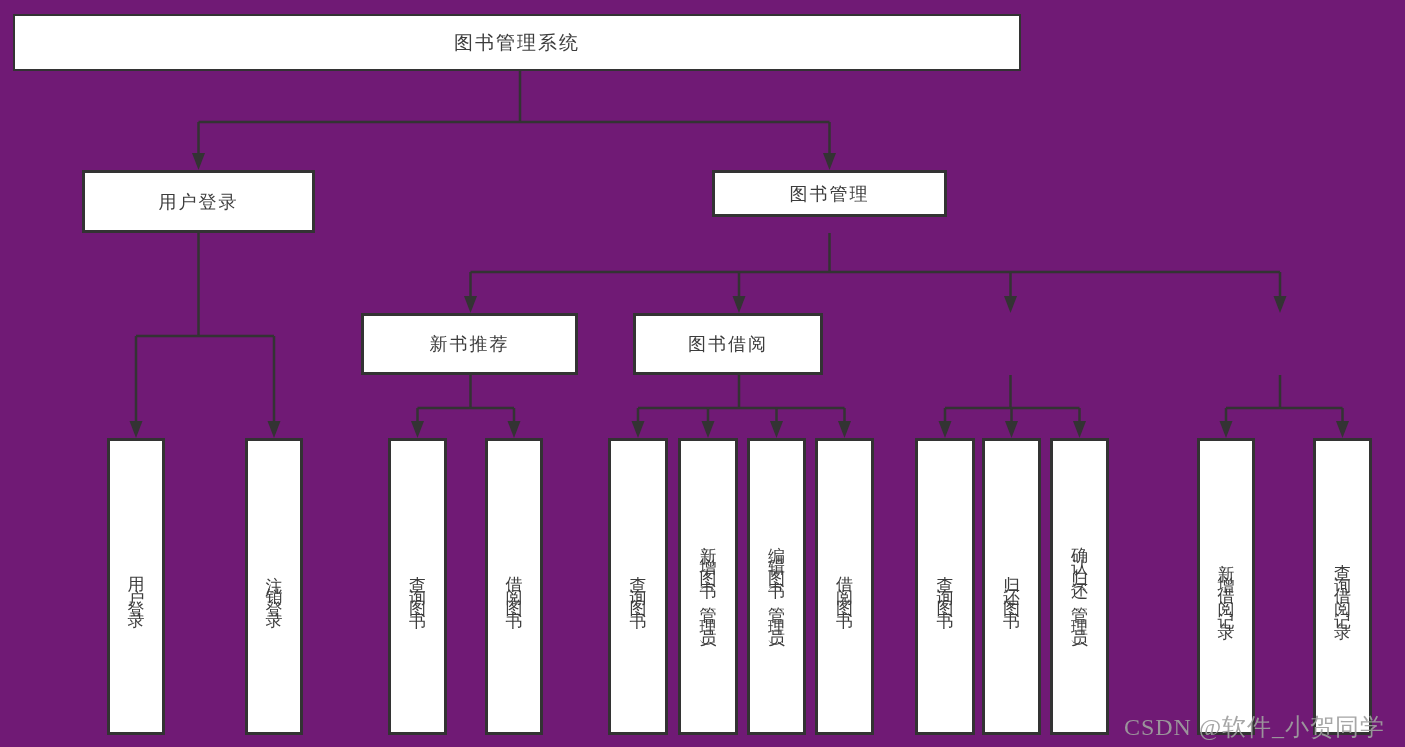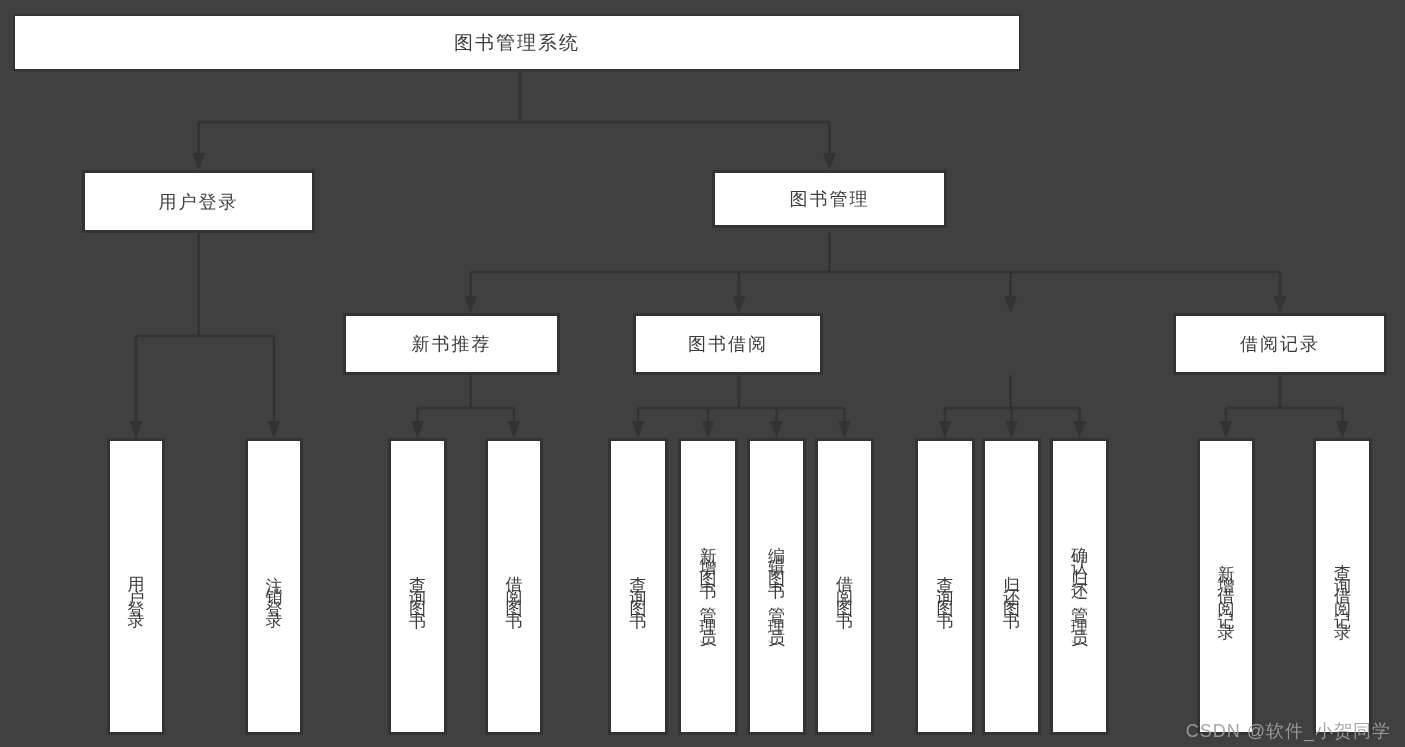--- a/index.html
+++ b/index.html
@@ -1,34 +1,34 @@
 <!DOCTYPE html>
 <html><head>
 <meta charset="utf-8">
 <style>
   html,body{margin:0;padding:0;background:#fff;}
   .stage{
-    position:relative;width:1405px;height:747px;background:#404040;overflow:hidden;
-    font-family:Liberation Sans, sans-serif;color:#3c3c3c;
+    position:relative;width:1405px;height:747px;background:#701a75;overflow:hidden;
+    font-family:Liberation Serif, serif;color:#3c3c3c;
   }
   svg.wires{position:absolute;left:0;top:0;z-index:1;}
   .box{
     position:absolute;box-sizing:border-box;background:#ffffff;
     border:3px solid #333333;display:flex;align-items:center;justify-content:center;
     text-align:center;z-index:2;
   }
   .hbox{font-size:18px;letter-spacing:2px;}
   .rootbox{border-width:2px;font-size:19px;}
   .vbox{
     writing-mode:vertical-rl;text-orientation:mixed;
     font-size:17px;letter-spacing:12px;line-height:1;
   }
   .watermark{
-    position:absolute;right:14px;bottom:4px;z-index:3;
-    font-size:18px;letter-spacing:1px;color:rgba(158,158,158,0.92);
+    position:absolute;right:20px;bottom:4px;z-index:3;
+    font-size:24px;letter-spacing:1px;color:rgba(158,158,158,0.92);
     white-space:nowrap;
     text-align:right;
   }
 </style>
 </head>
 <body>
 
 <div class="stage">
 
   <svg class="wires" width="1405" height="747" viewBox="0 0 1405 747">
@@ -82,25 +82,24 @@
       <polygon points="938.5,421 951.5,421 945,438" fill="#333333"></polygon>
       <polygon points="1005,421 1018,421 1011.5,438" fill="#333333"></polygon>
       <polygon points="1073,421 1086,421 1079.5,438" fill="#333333"></polygon>
       <polygon points="1219.5,421 1232.5,421 1226,438" fill="#333333"></polygon>
       <polygon points="1336,421 1349,421 1342.5,438" fill="#333333"></polygon>
     </svg>
 
   <div class="box hbox rootbox" style="left:13px;top:14px;width:1008px;height:57px">图书管理系统</div>
 
   <div class="box hbox" style="left:82px;top:170px;width:233px;height:63px">用户登录</div>
-  <div class="box hbox" style="left:712px;top:170px;width:235px;height:58px">图书管理</div>
+  <div class="box hbox" style="left:712px;top:170px;width:235px;height:47px">图书管理</div>
 
-  <div class="box hbox" style="left:343px;top:313px;width:217px;height:62px">新书推荐</div>
+  <div class="box hbox" style="left:361px;top:313px;width:217px;height:62px">新书推荐</div>
   <div class="box hbox" style="left:633px;top:313px;width:190px;height:62px">图书借阅</div>
-  <div class="box hbox" style="left:1173px;top:313px;width:214px;height:62px">借阅记录</div>
 
   <div class="box vbox" style="left:107px;top:438px;width:58px;height:297px">用户登录</div>
   <div class="box vbox" style="left:245px;top:438px;width:58px;height:297px">注销登录</div>
 
   <div class="box vbox" style="left:388px;top:438px;width:59px;height:297px">查询图书</div>
   <div class="box vbox" style="left:485px;top:438px;width:58px;height:297px">借阅图书</div>
 
   <div class="box vbox" style="left:608px;top:438px;width:60px;height:297px">查询图书</div>
   <div class="box vbox" style="left:678px;top:438px;width:60px;height:297px">新增图书（管理员）</div>
   <div class="box vbox" style="left:747px;top:438px;width:59px;height:297px">编辑图书（管理员）</div>

